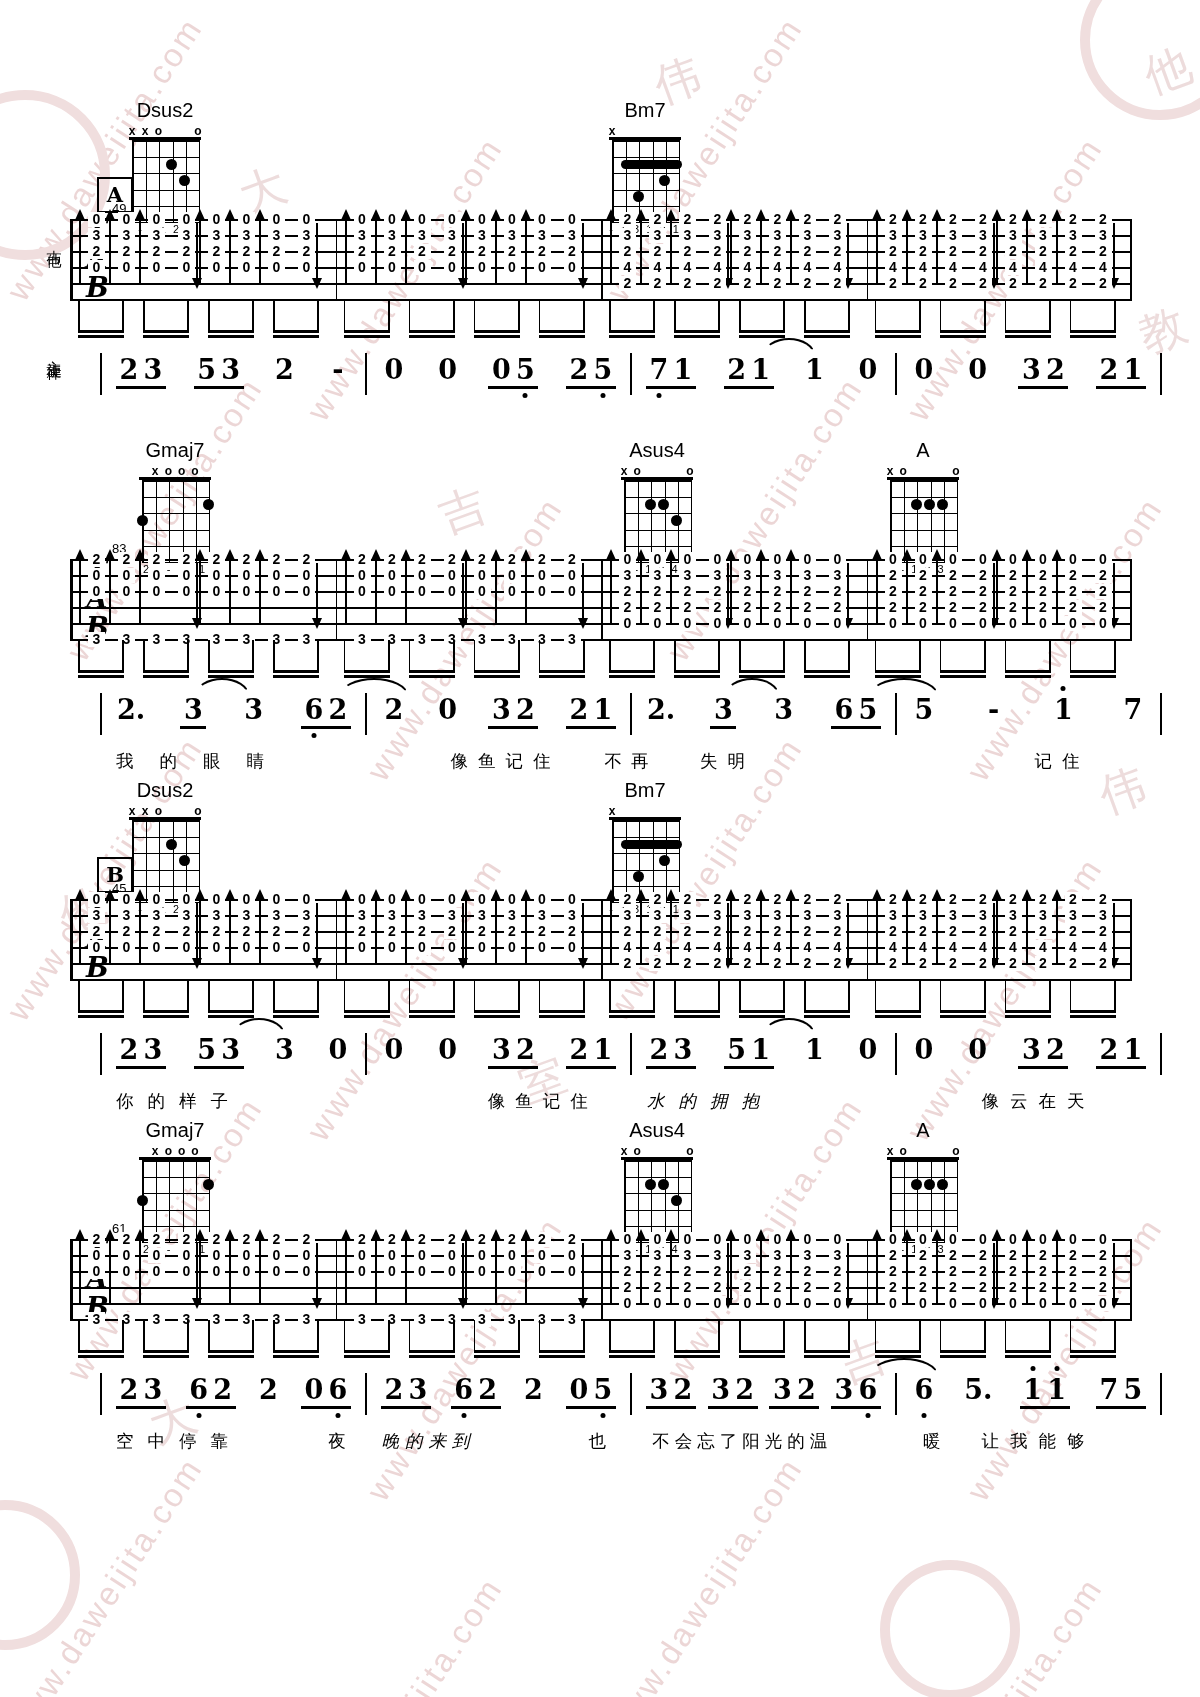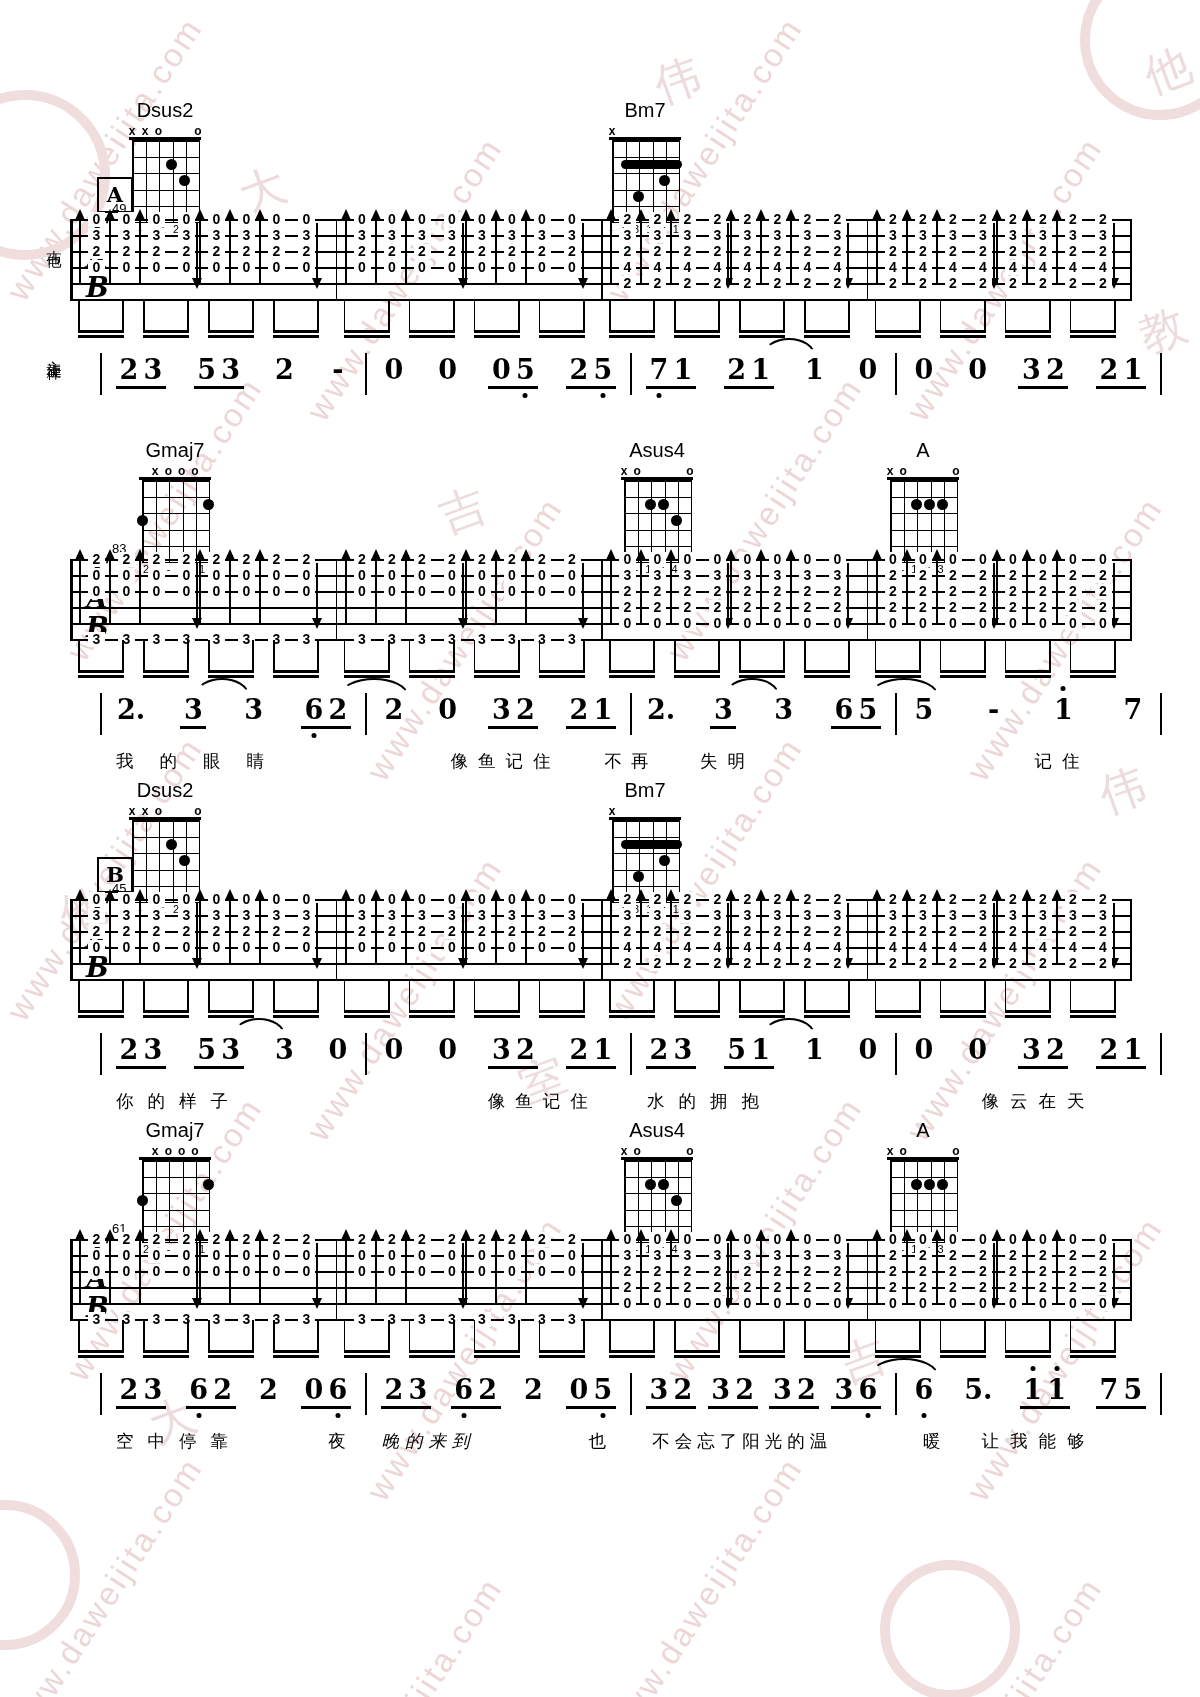--- a/index.html
+++ b/index.html
@@ -1437,21 +1437,21 @@
             <div class="mg u">
               <div class="mn">2</div>
               <div class="mn">1</div>
             </div>
           </div>
           <div class="mbar"></div>
         </div>
         <div class="lyr">
           <span class="lw" style="left: 1.5%; letter-spacing: 14px;">你的样子</span>
           <span class="lw" style="left: 36.5%; letter-spacing: 10px;">像鱼记住</span>
-          <span class="lw" style="left: 51.5%; letter-spacing: 14px;">水的拥抱</span>
+          <span class="lw" style="left: 51.5%; letter-spacing: 14px; font-style: italic;">水的拥抱</span>
           <span class="lw" style="left: 83%; letter-spacing: 11px;">像云在天</span>
         </div>
       </div>
       <div class="system" style="top: 1105px;">
         <div class="chord" style="left: 125px;">
           <div class="cname">Gmaj7</div>
           <span class="cmark" style="left: 24.2px;">x</span>
           <span class="cmark" style="left: 37.4px;">o</span>
           <span class="cmark" style="left: 50.6px;">o</span>
           <span class="cmark" style="left: 63.8px;">o</span>

